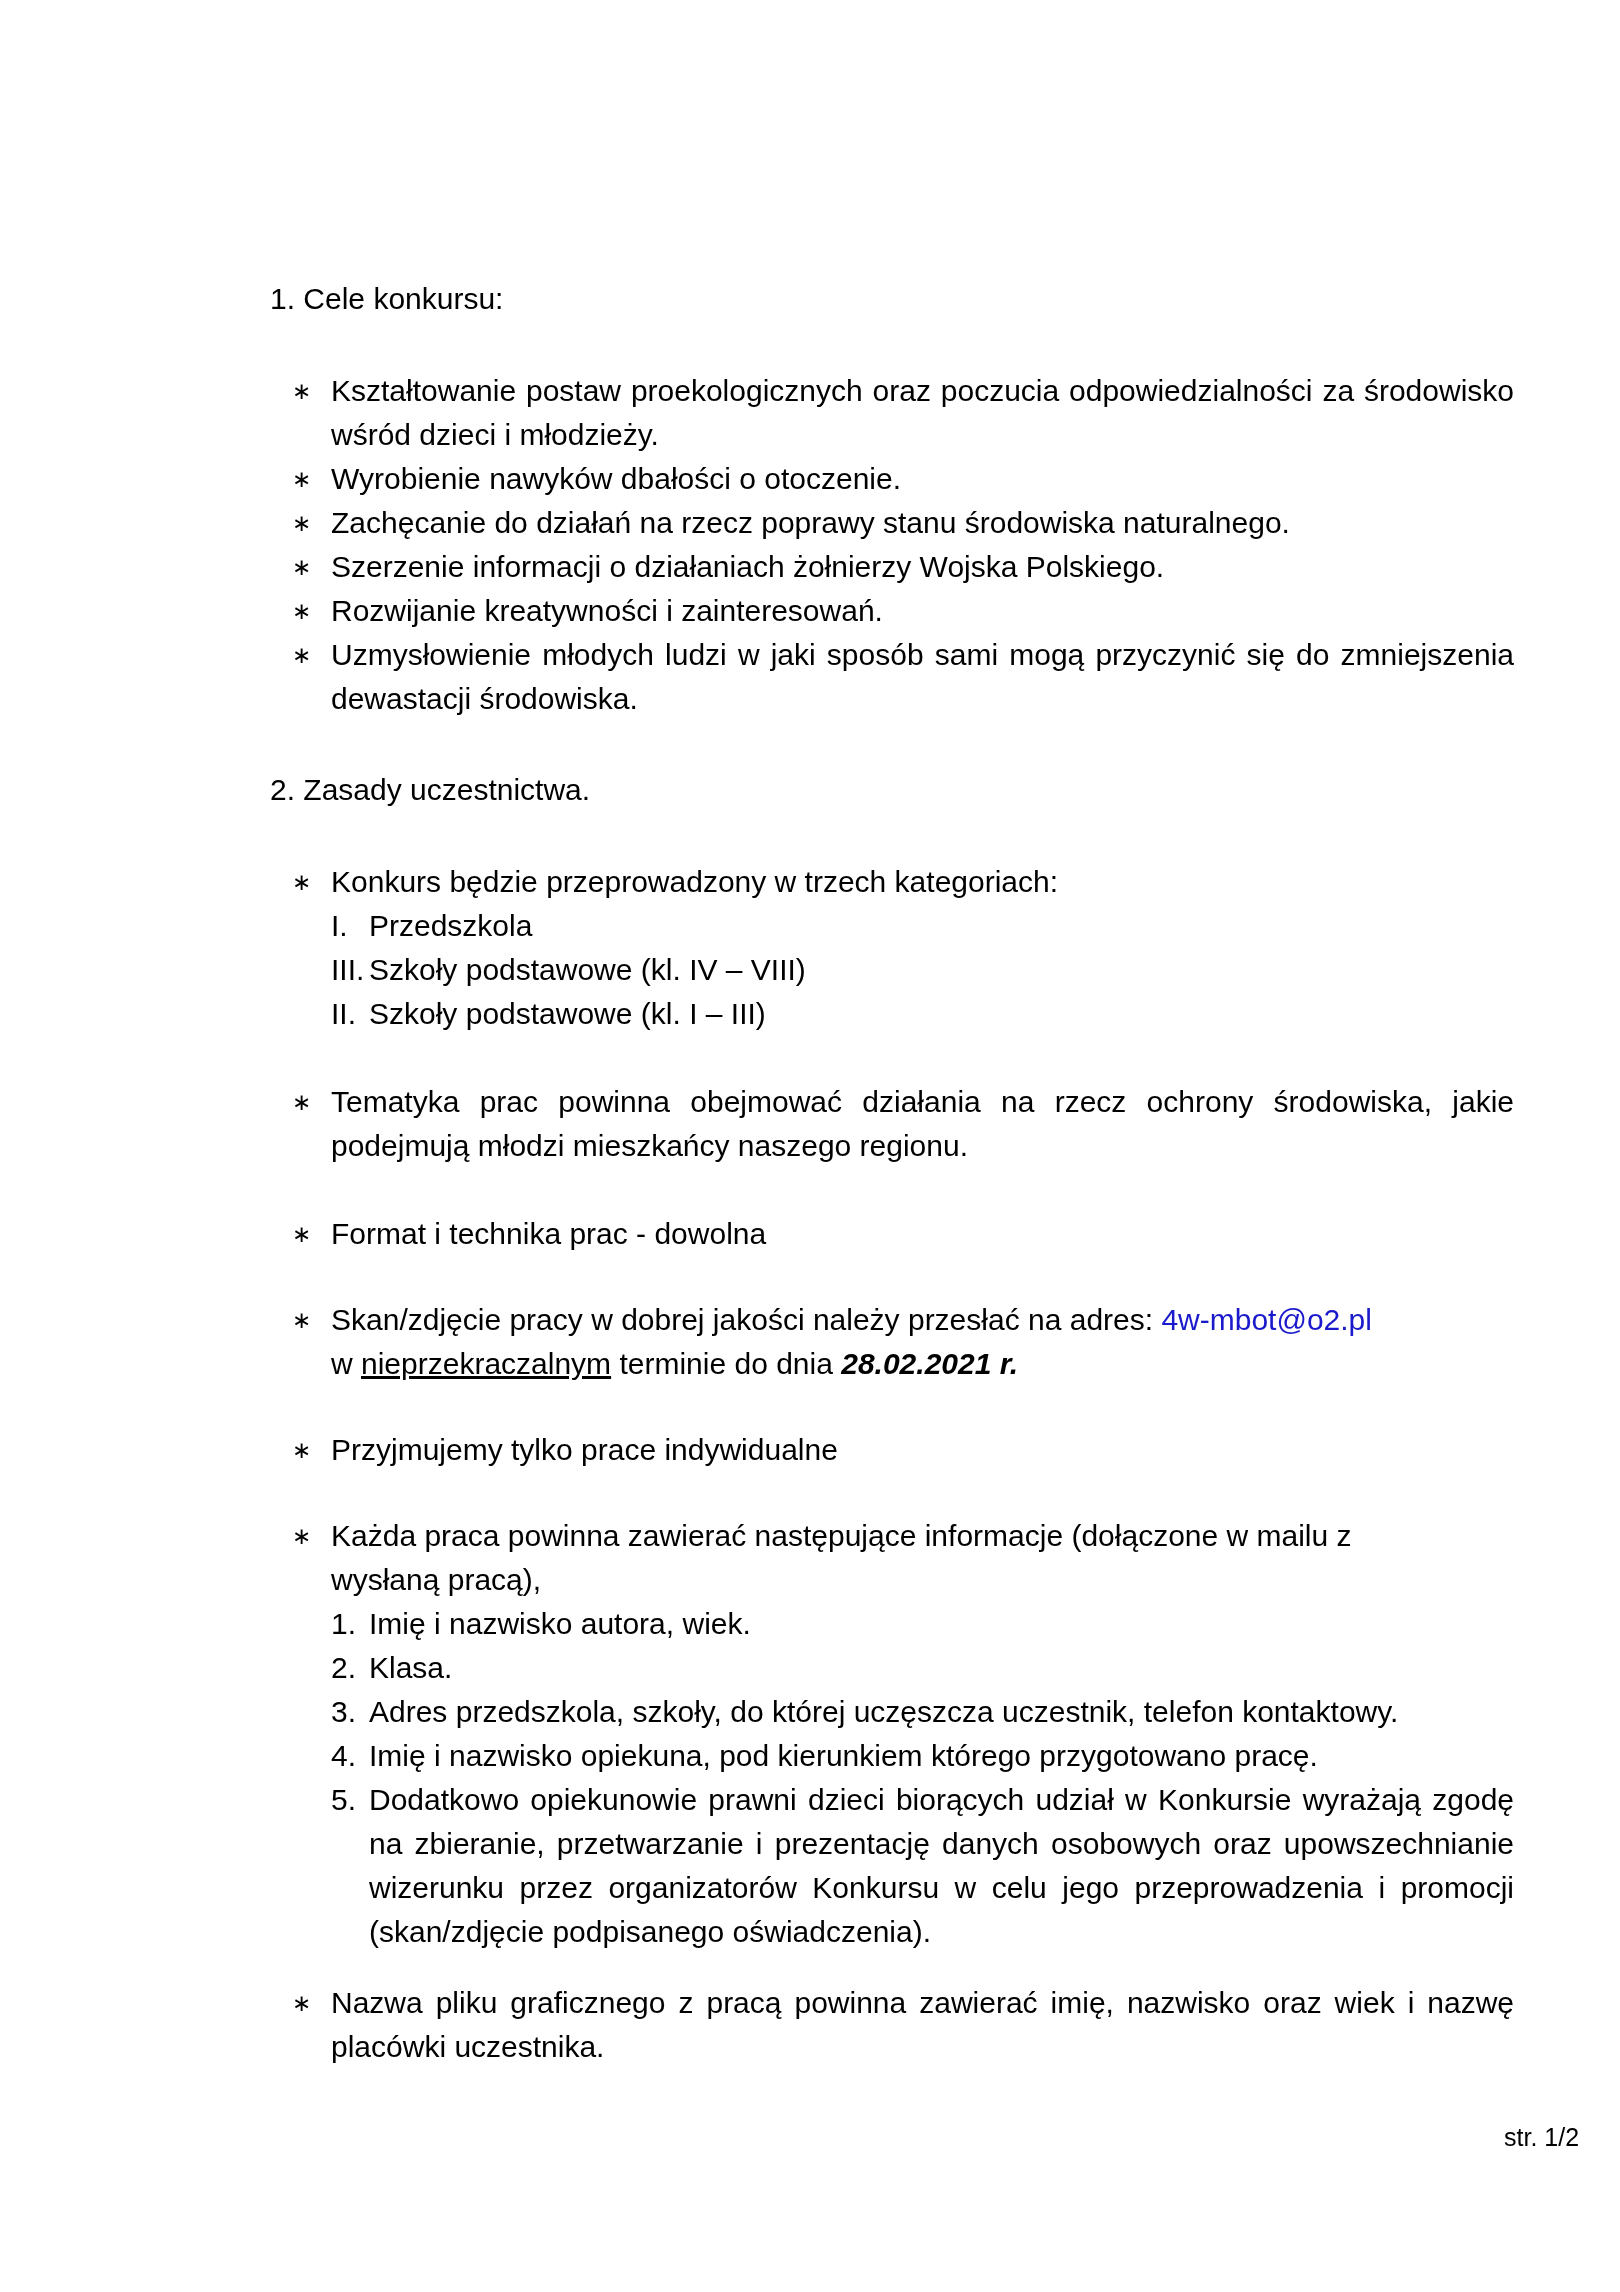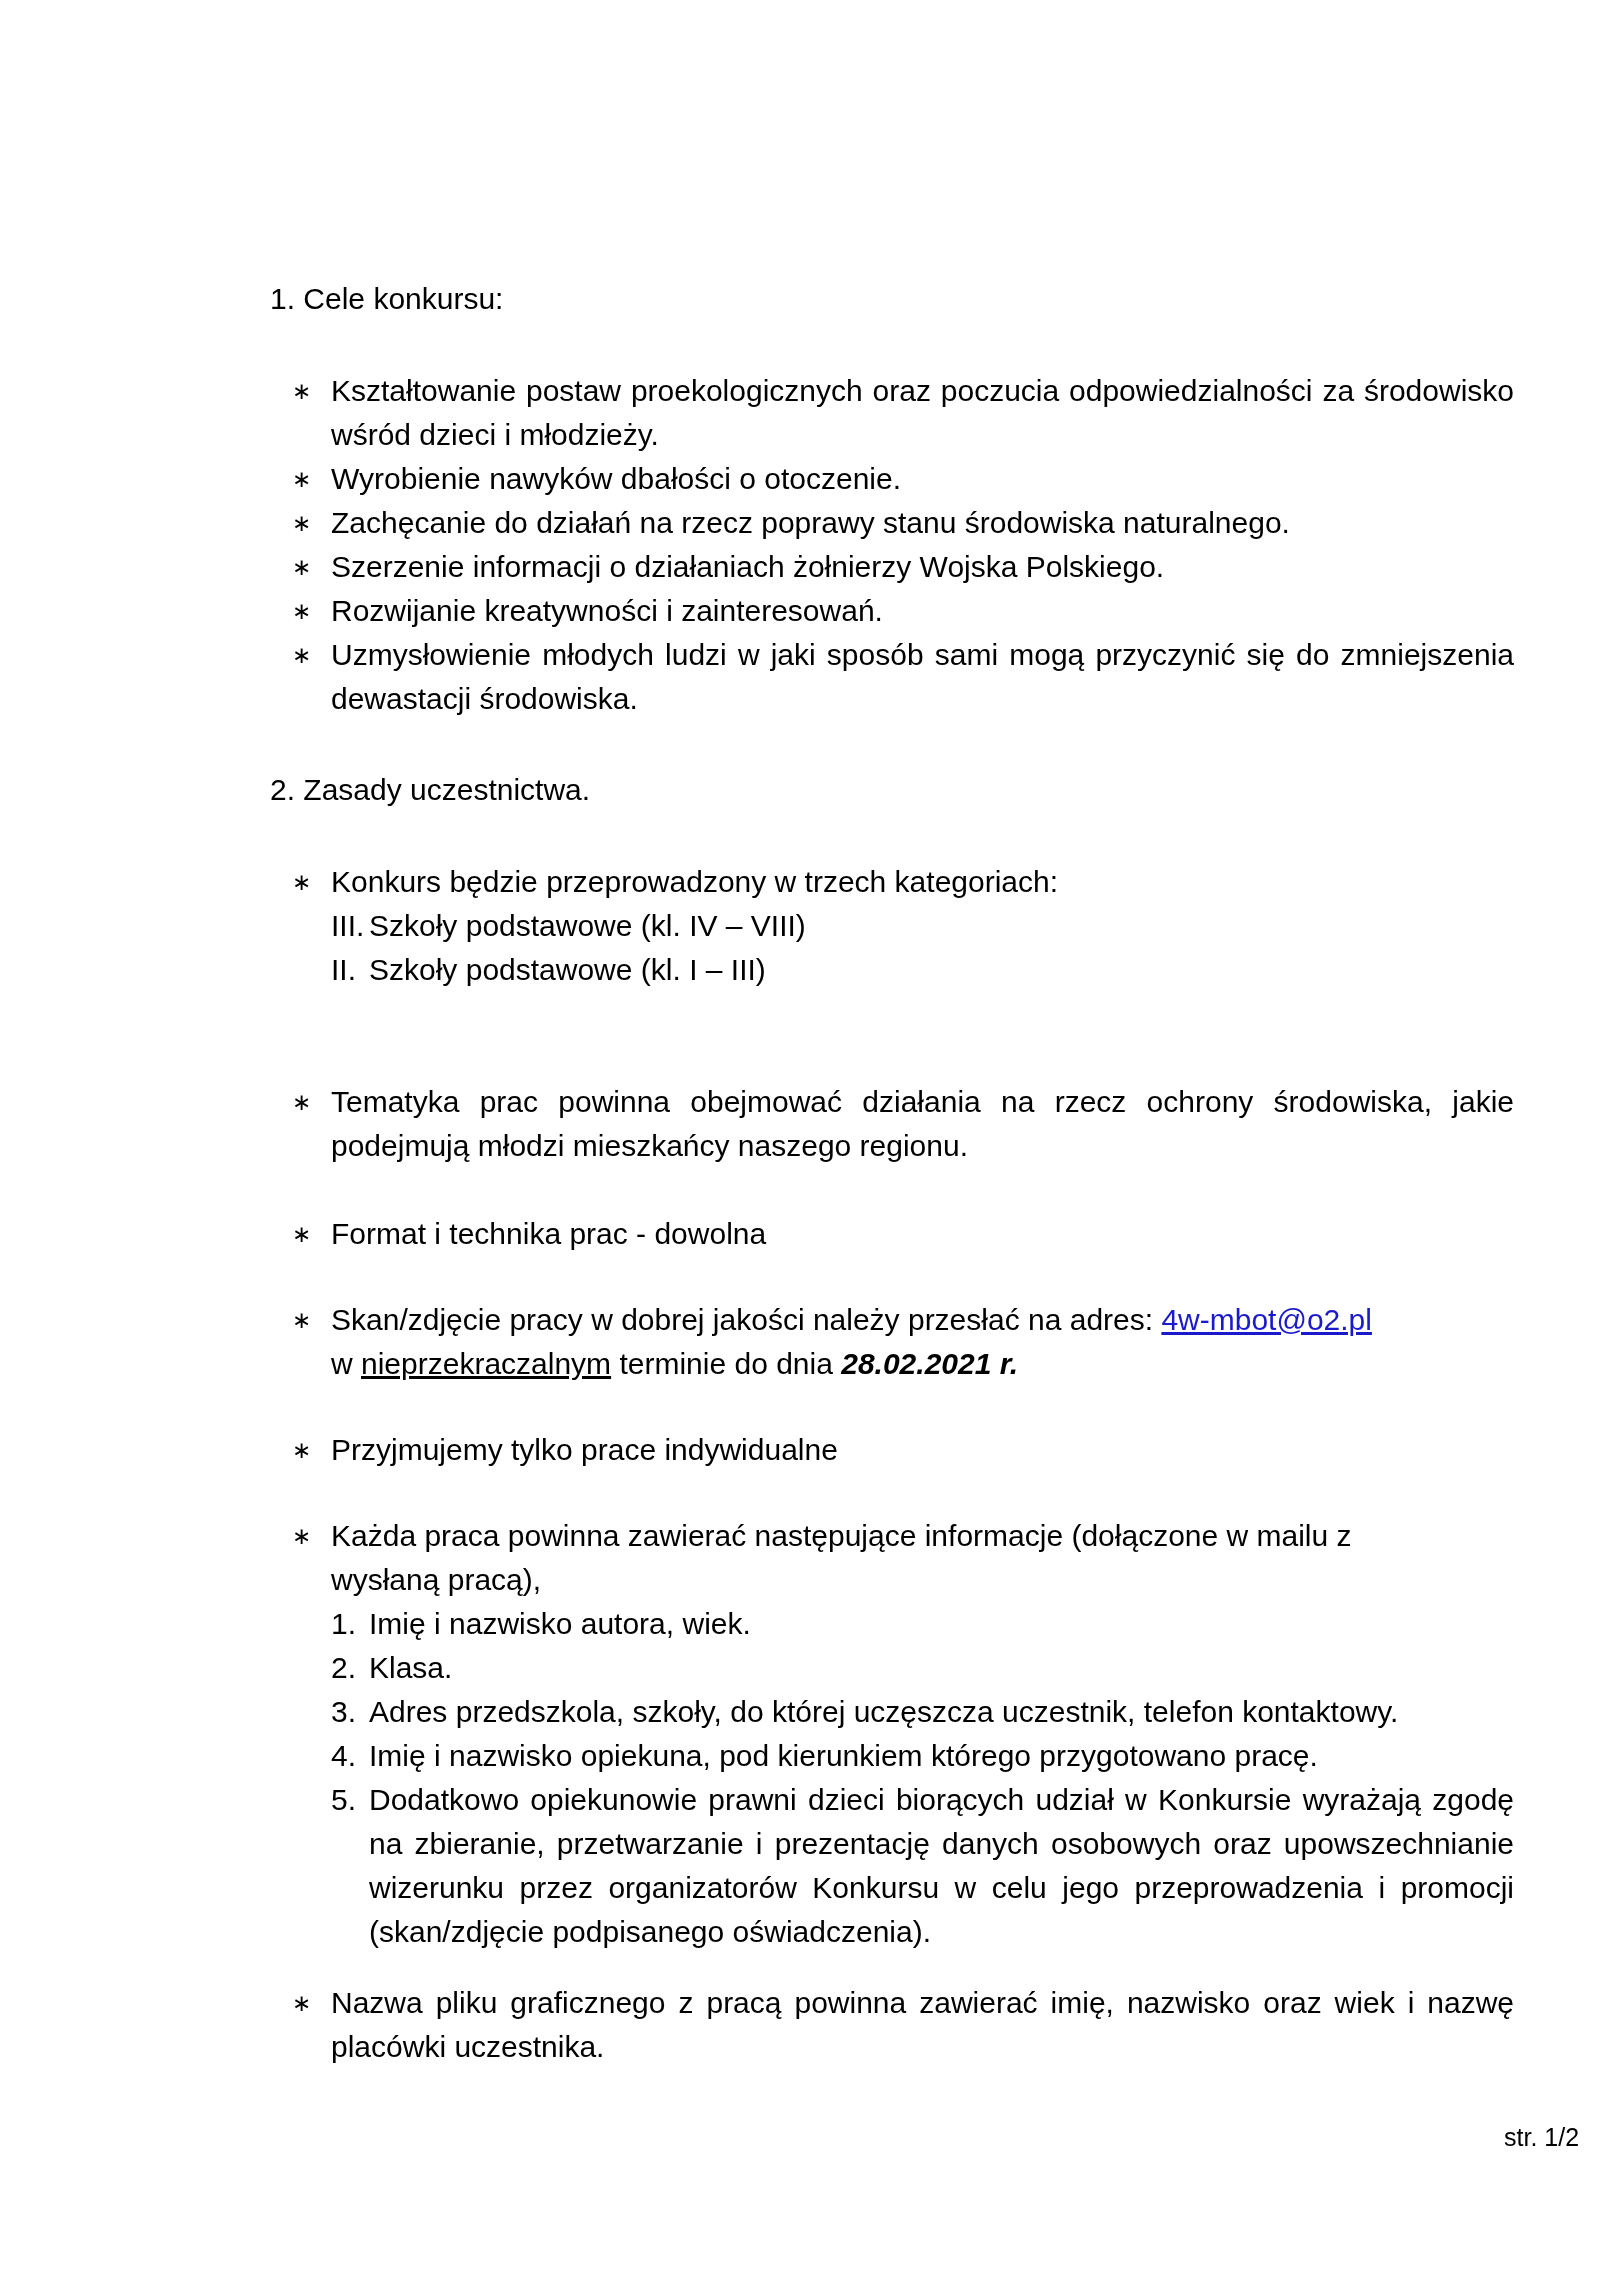--- a/index.html
+++ b/index.html
@@ -11,21 +11,21 @@
   .sec { position: absolute; left: 270px; font-size: 30px; }
   .blk { position: absolute; left: 292px; width: 1222px; font-size: 30px; line-height: 44px; }
   .item { position: relative; padding-left: 39px; text-align: justify; }
   .item .star { position: absolute; left: 0; top: 0; font-size: 23px; }
   .sub { padding-left: 39px; }
   .sub .row { display: block; }
   .sub .roman { display: inline-block; width: 38px; }
   .numlist { padding-left: 39px; }
   .numitem { position: relative; padding-left: 38px; text-align: justify; }
   .numitem .n { position: absolute; left: 0; top: 0; }
-  .link { color: #1a1acc; text-decoration: underline; }
+  .link { color: #1a1acc; }
   .u { text-decoration: underline; }
   .b { font-weight: bold; font-style: italic; }
   .footer { position: absolute; top: 2123px; left: 1504px; font-size: 25px; }
 </style>
 </head>
 <body>
 
 <div class="page">
 
 
@@ -38,20 +38,21 @@
     <div class="item"><span class="star">∗</span><span>Szerzenie informacji o działaniach żołnierzy Wojska Polskiego.</span></div>
     <div class="item"><span class="star">∗</span><span>Rozwijanie kreatywności i zainteresowań.</span></div>
     <div class="item"><span class="star">∗</span><span>Uzmysłowienie młodych ludzi w jaki sposób sami mogą przyczynić się do zmniejszenia dewastacji środowiska.</span></div>
   </div>
 
   <div class="sec" style="top:773px">2. Zasady uczestnictwa.</div>
 
   <div class="blk" style="top:860px">
     <div class="item"><span class="star">∗</span><span>Konkurs będzie przeprowadzony w trzech kategoriach:</span></div>
     <div class="sub">
+      <span class="row"><span class="roman">I.</span><span>Przedszkola</span></span>
       <span class="row"><span class="roman">III.</span><span>Szkoły podstawowe (kl. IV – VIII)</span></span>
       <span class="row"><span class="roman">II.</span><span>Szkoły podstawowe (kl. I – III)</span></span>
     </div>
   </div>
 
   <div class="blk" style="top:1080px">
     <div class="item"><span class="star">∗</span><span>Tematyka prac powinna obejmować działania na rzecz ochrony środowiska, jakie podejmują młodzi mieszkańcy naszego regionu.</span></div>
   </div>
 
   <div class="blk" style="top:1212px">

